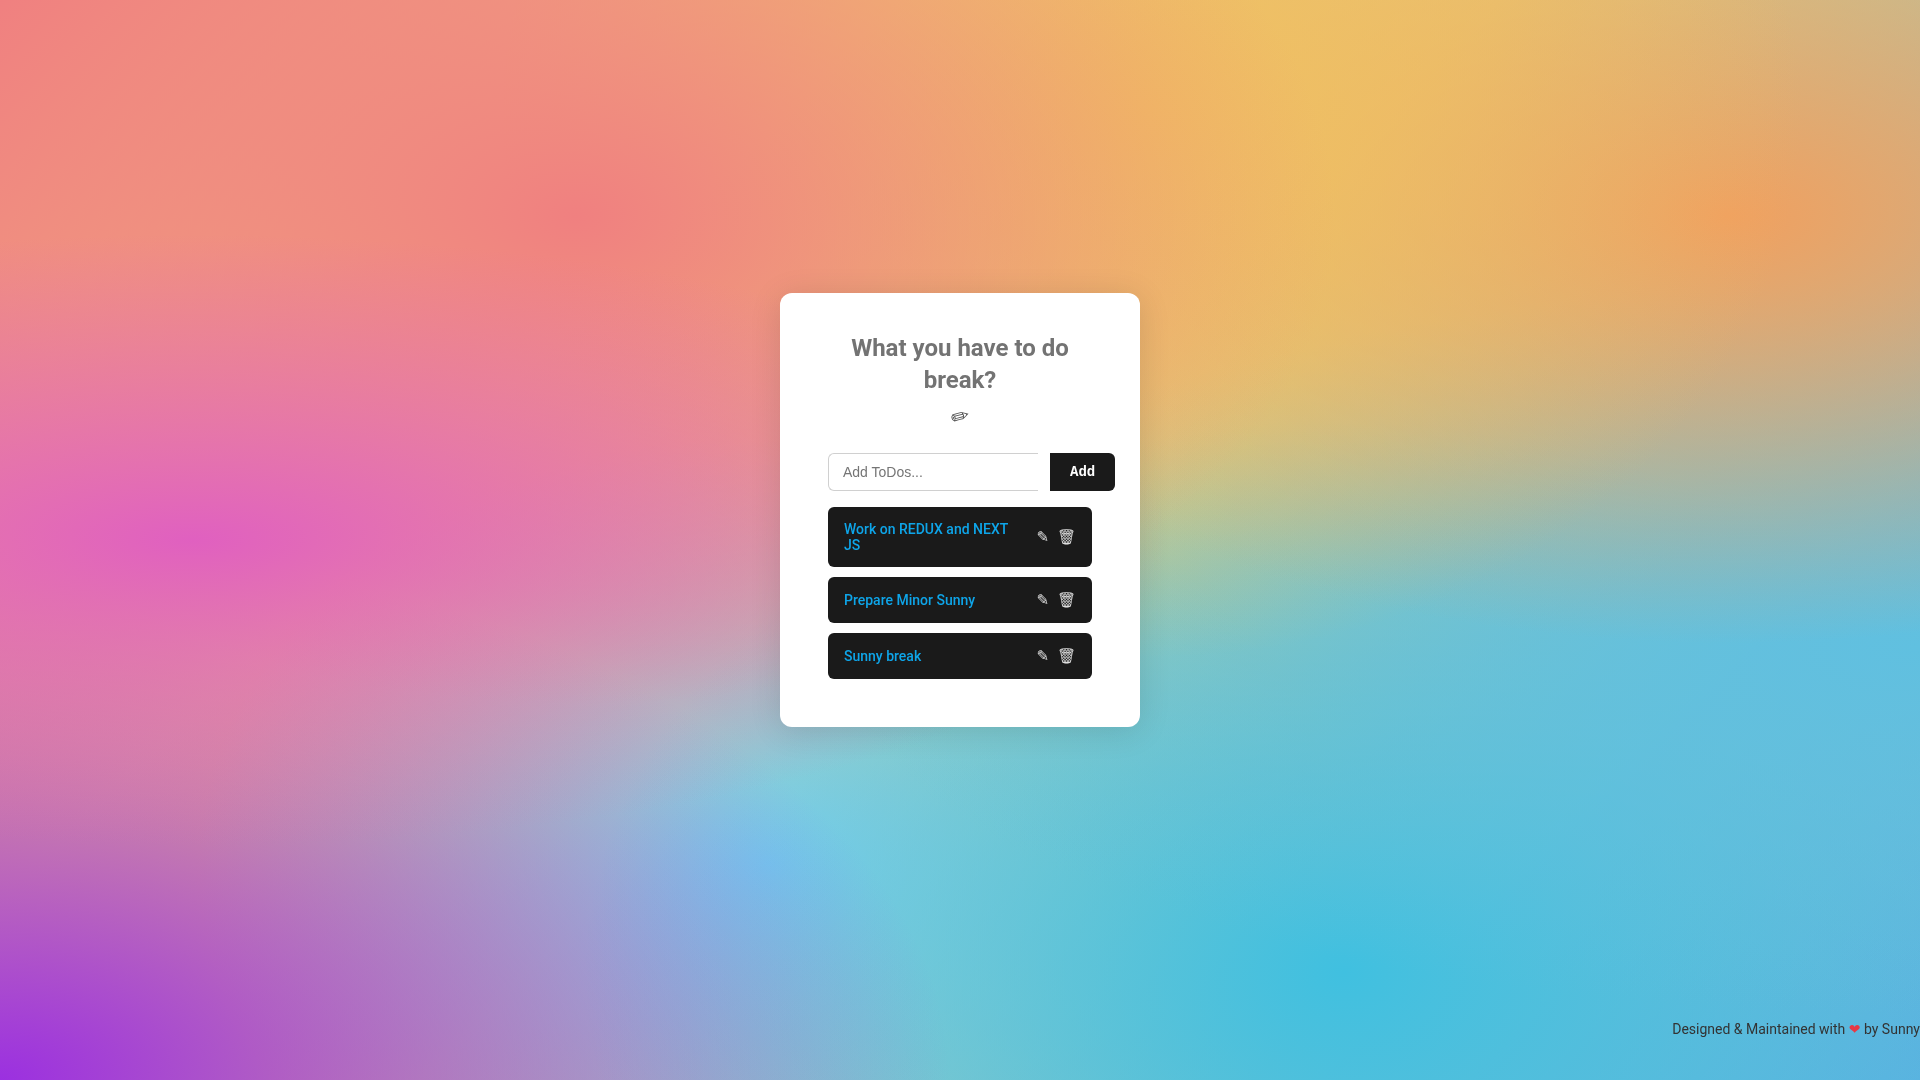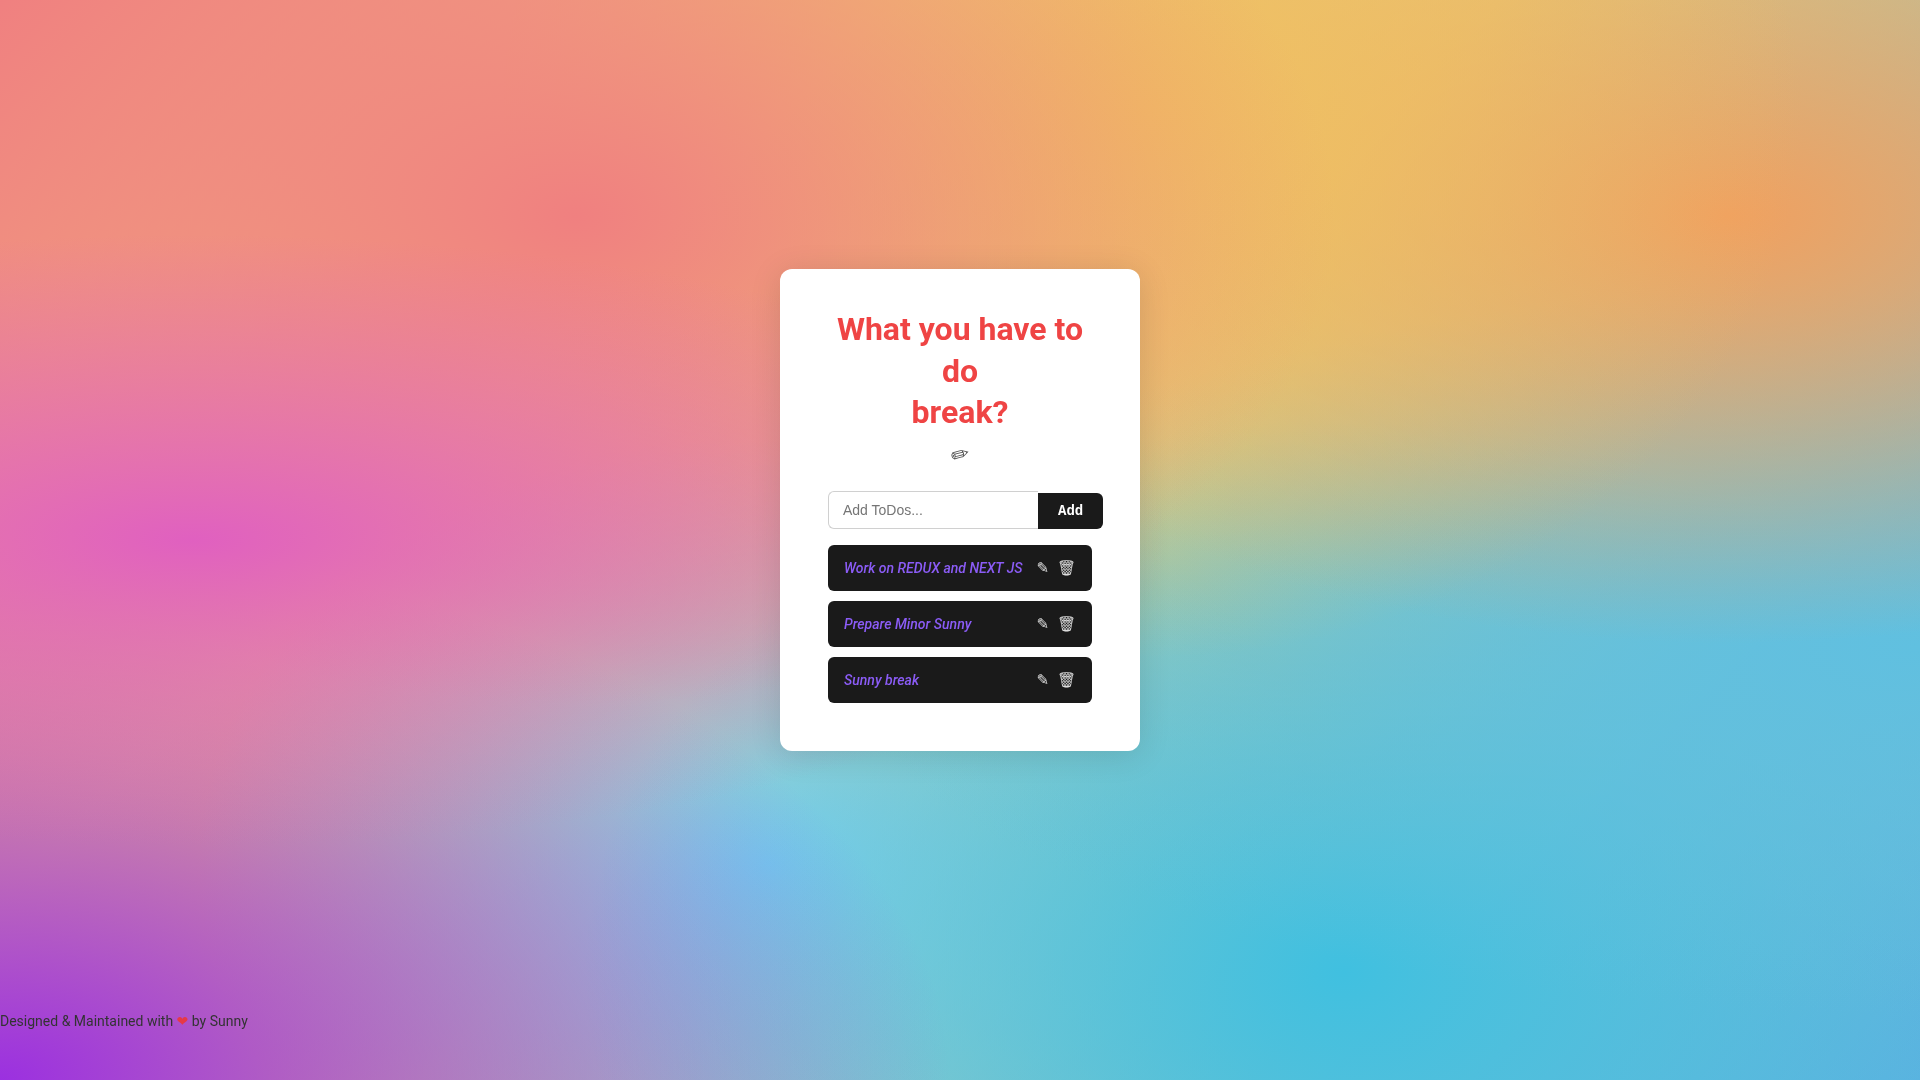--- a/index.html
+++ b/index.html
@@ -54,42 +54,41 @@
       border-radius: 12px;
       padding: 40px 48px 48px;
       width: 360px;
       box-shadow: 0 4px 32px rgba(0,0,0,0.12);
       display: flex;
       flex-direction: column;
       align-items: center;
     }
 
     .card-title {
-      font-size: 32px;
+      font-size: 24px;
       font-weight: 700;
-      color: #ef4444;
+      color: #737373;
       text-align: center;
       line-height: 1.3;
       margin-bottom: 8px;
     }
 
     .pen-icon {
       font-size: 22px;
       margin-bottom: 24px;
       color: #555;
       transform: rotate(-15deg);
       display: inline-block;
     }
 
     .input-row {
       display: flex;
       width: 100%;
-      gap: 0;
+      gap: 12px;
       margin-bottom: 16px;
-      align-items: flex-end;
     }
 
     .todo-input {
       flex: 1;
       padding: 10px 14px;
       border: 1.5px solid #d0d0d0;
       border-right: none;
       border-radius: 6px 0 0 6px;
       font-size: 14px;
       color: #888;
@@ -124,44 +123,43 @@
       padding: 14px 16px;
       display: flex;
       align-items: center;
       justify-content: space-between;
       font-size: 14px;
       font-weight: 500;
     }
 
     .todo-item-text {
       flex: 1;
-      color: #8b5cf6;
-      font-style: italic;
+      color: #0ea5e9;
     }
 
     .todo-item-actions {
       display: flex;
       gap: 8px;
       align-items: center;
       margin-left: 12px;
     }
 
     .action-icon {
       color: #ffffff;
       cursor: pointer;
       font-size: 15px;
       opacity: 0.85;
     }
 
     .footer {
       position: absolute;
-      bottom: 48px;
+      bottom: 40px;
       left: 0;
       right: 0;
-      text-align: left;
+      text-align: right;
       color: #333;
       font-size: 14px;
       line-height: 1.6;
     }
 
     .footer .heart {
       color: #e63946;
     }
   </style>
 </head>

